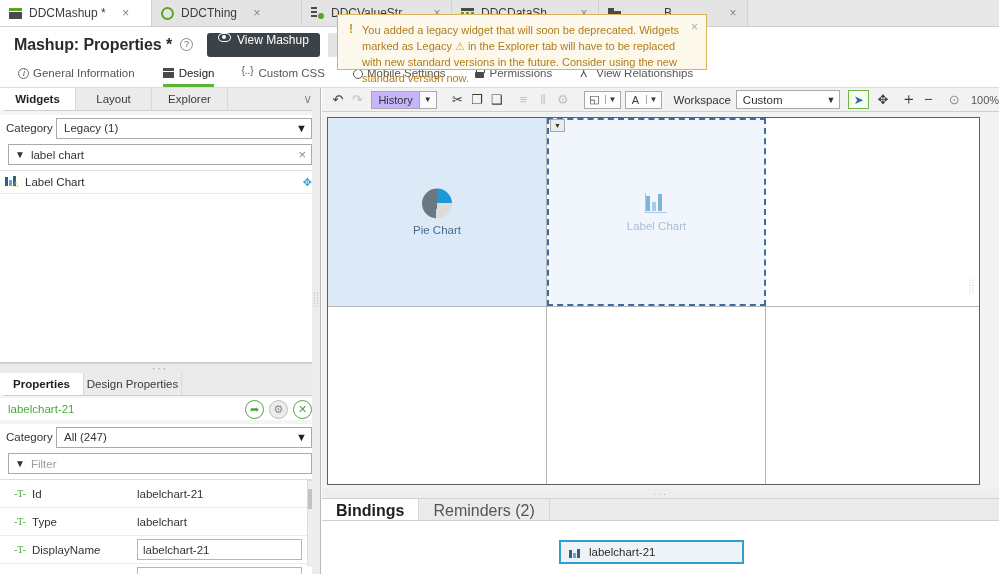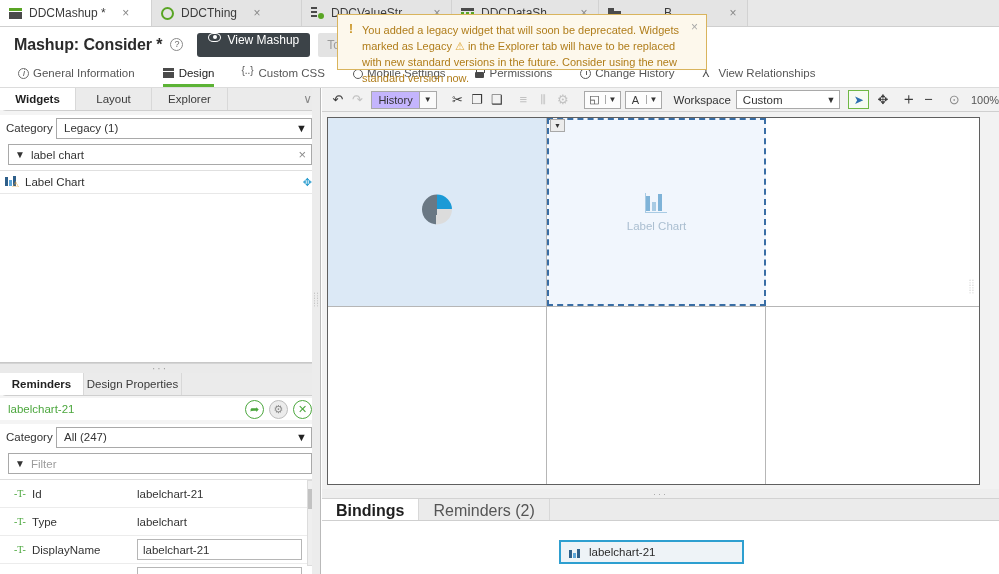--- a/index.html
+++ b/index.html
@@ -390,21 +390,21 @@
     </div>
     <div class="tab tab-w5">
       <span class="tab-ico ico-browse"></span>
       <span class="tab-label">Browse</span>
       <span class="tab-close">×</span>
     </div>
     <div class="tabstrip-rest"></div>
   </div>
 
   <div class="mashup-header">
-    <span class="mashup-title">Mashup: Consider *</span>
+    <span class="mashup-title">Mashup: Properties *</span>
     <span class="help-circle">?</span>
     <div class="btn-view-mashup">
       <span class="eye-ico"></span>
       <span>View Mashup</span>
     </div>
     <div class="btn-todo">
       <span>To Do</span>
       <span class="caret">▼</span>
     </div>
   </div>
@@ -422,24 +422,20 @@
       <span class="sn-ico sn-css"></span>
       <span>Custom CSS</span>
     </div>
     <div class="subnav-item">
       <span class="sn-ico sn-gear"></span>
       <span>Mobile Settings</span>
     </div>
     <div class="subnav-item">
       <span class="sn-ico sn-lock"></span>
       <span>Permissions</span>
-    </div>
-    <div class="subnav-item">
-      <span class="sn-ico sn-clock"></span>
-      <span>Change History</span>
     </div>
     <div class="subnav-item">
       <span class="sn-ico sn-rel"></span>
       <span>View Relationships</span>
     </div>
   </div>
 
   <div class="left-panel">
 
     <div class="panel-tabs">
@@ -482,21 +478,21 @@
       </div>
     </div>
 
     <div class="splitter">
       <span>···</span>
     </div>
 
     <div class="props-section">
       <div class="panel-tabs">
         <div class="panel-tab active" style="width:84px">
-          <span>Reminders</span>
+          <span>Properties</span>
         </div>
         <div class="panel-tab" style="width:98px">
           <span>Design Properties</span>
         </div>
       </div>
 
       <div class="props-head">
         <span class="props-id">labelchart-21</span>
         <span class="circ-btn">➦</span>
         <span class="circ-btn gray">⚙</span>
@@ -589,20 +585,21 @@
 
   <div class="canvas-wrap">
     <div class="canvas">
       <div class="cell-v1"></div>
       <div class="cell-v2"></div>
       <div class="cell-h1"></div>
 
       <div class="widget-pie">
         <div class="widget-center">
           <div class="pie-glyph"></div>
+          <div class="widget-title">Pie Chart</div>
         </div>
       </div>
 
       <div class="widget-label">
         <div class="widget-center">
           <div class="label-glyph">
             <span class="lg-axis"></span>
               <span class="lg-axis2"></span>
             <i class="lg1"></i>
               <i class="lg2"></i>

